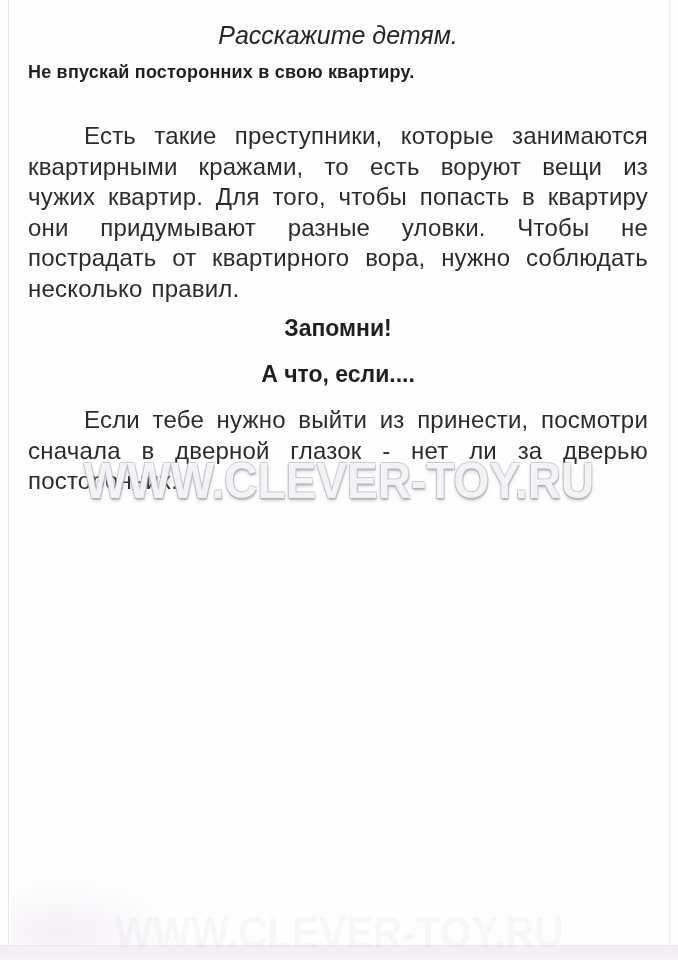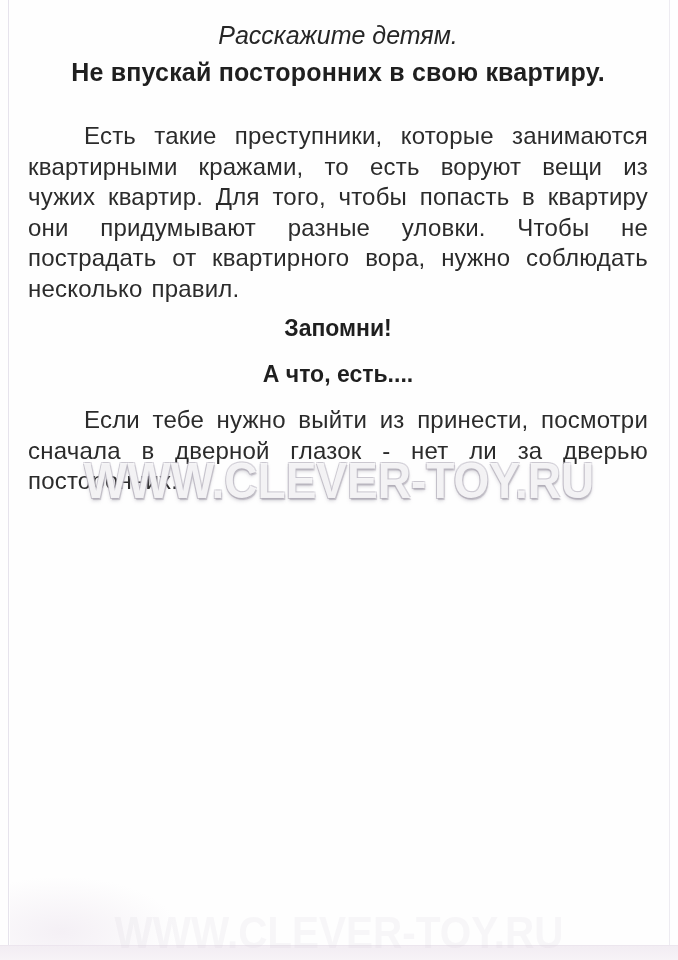--- a/index.html
+++ b/index.html
@@ -44,23 +44,23 @@
     top: 20px;
   }
   .supertitle {
     text-align: center;
     font-style: italic;
     font-size: 25px;
     line-height: 30px;
     color: #262626;
   }
   .main-title {
-    text-align: center;
+    text-align: left;
     font-weight: bold;
-    font-size: 25px;
+    font-size: 18px;
     line-height: 36px;
     margin-top: 4px;
     color: #1f1f1f;
     letter-spacing: 0.2px;
   }
   p.body-text {
     margin: 0;
     font-size: 24px;
     line-height: 30.5px;
     text-align: justify;
@@ -132,21 +132,21 @@
 
     <div class="supertitle">Расскажите детям.</div>
 
     <div class="main-title">Не впускай посторонних в свою квартиру.</div>
 
     <p class="body-text para-intro">Есть такие преступники, которые занимаются квартирными кражами, то есть воруют вещи из чужих квартир. Для того, чтобы попасть в квартиру они придумывают разные уловки. Чтобы не пострадать от квартирного вора, нужно соблюдать несколько правил.</p>
 
     <h3 class="section-head head-remember">Запомни!</h3>
 
 
-    <h3 class="section-head head-whatif">А что, есть....</h3>
+    <h3 class="section-head head-whatif">А что, если....</h3>
 
 
     <p class="body-text para-whatif-2">Если тебе нужно выйти из принести, посмотри сначала в дверной глазок - нет ли за дверью посторонних.</p>
 
   </div>
 
   <div class="watermark-main">www.clever-toy.ru</div>
 
   <div class="watermark-bottom">www.clever-toy.ru</div>
 

